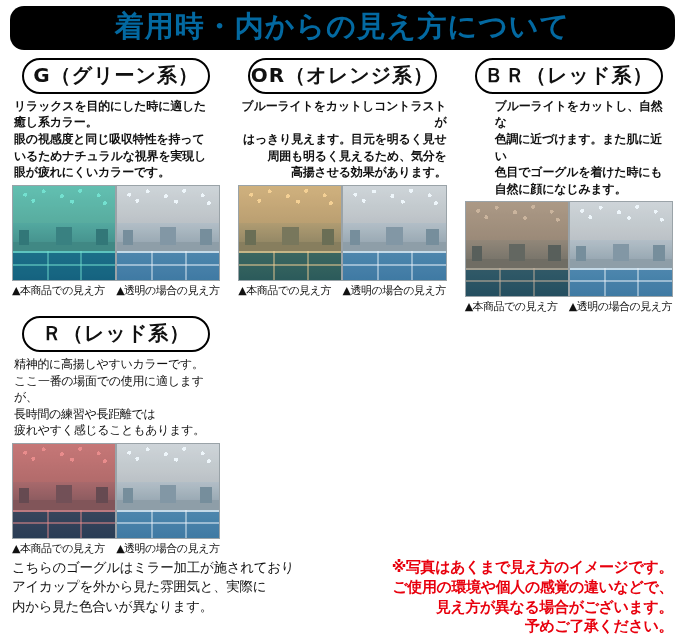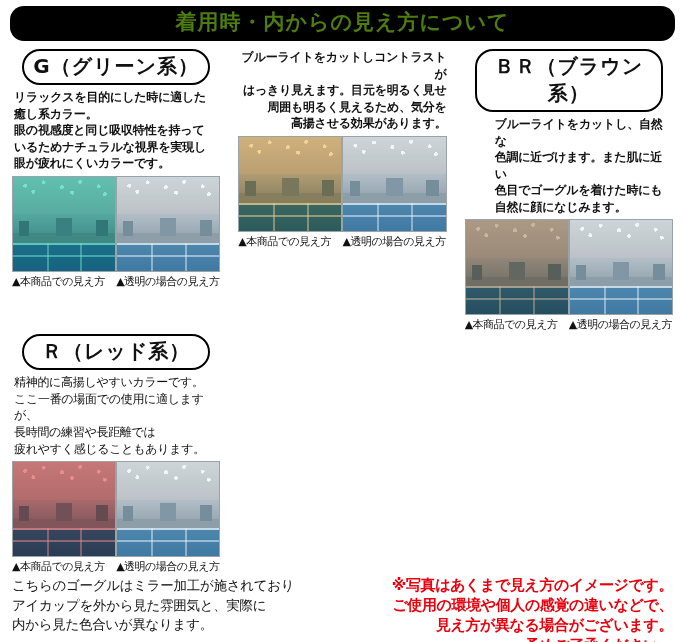--- a/index.html
+++ b/index.html
@@ -16,24 +16,24 @@
   }
   .page {
     width: 685px; height: 642px;
     position: relative;
     padding: 6px 8px 0 8px;
   }
 
   
   .header {
     background: #000;
-    color: #4d7c0f;
+    color: #0369a1;
     border-radius: 14px;
     text-align: center;
-    font-size: 21px;
+    font-size: 29px;
     font-weight: bold;
     letter-spacing: 1px;
     padding: 5px 0 7px 0;
     margin: 0 2px 8px 2px;
     line-height: 1.1;
   }
 
   
   .grid {
     display: grid;
@@ -209,20 +209,21 @@
             </div>
             <div class="tint tint-clear"></div>
               <div class="bright"></div>
           </div>
           <div class="caption">▲透明の場合の見え方</div>
         </div>
       </div>
     </div>
 
     <div class="panel">
+      <div class="badge">OR（オレンジ系）</div>
       <div class="desc" style="white-space: pre-line; text-align: right;">ブルーライトをカットしコントラストが
 はっきり見えます。目元を明るく見せ
 周囲も明るく見えるため、気分を
 高揚させる効果があります。</div>
       <div class="imgrow">
         <div class="imgcell">
           <div class="photo">
             <div class="scene">
               <div class="ceiling"></div>
                 <div class="wall"></div>
@@ -257,21 +258,21 @@
             </div>
             <div class="tint tint-clear"></div>
               <div class="bright"></div>
           </div>
           <div class="caption">▲透明の場合の見え方</div>
         </div>
       </div>
     </div>
 
     <div class="panel">
-      <div class="badge">ＢＲ（ブラウン系）</div>
+      <div class="badge">ＢＲ（レッド系）</div>
       <div class="desc" style="white-space: pre-line; margin-left: 28px;">ブルーライトをカットし、自然な
 色調に近づけます。また肌に近い
 色目でゴーグルを着けた時にも
 自然に顔になじみます。</div>
       <div class="imgrow">
         <div class="imgcell">
           <div class="photo">
             <div class="scene">
               <div class="ceiling"></div>
                 <div class="wall"></div>

